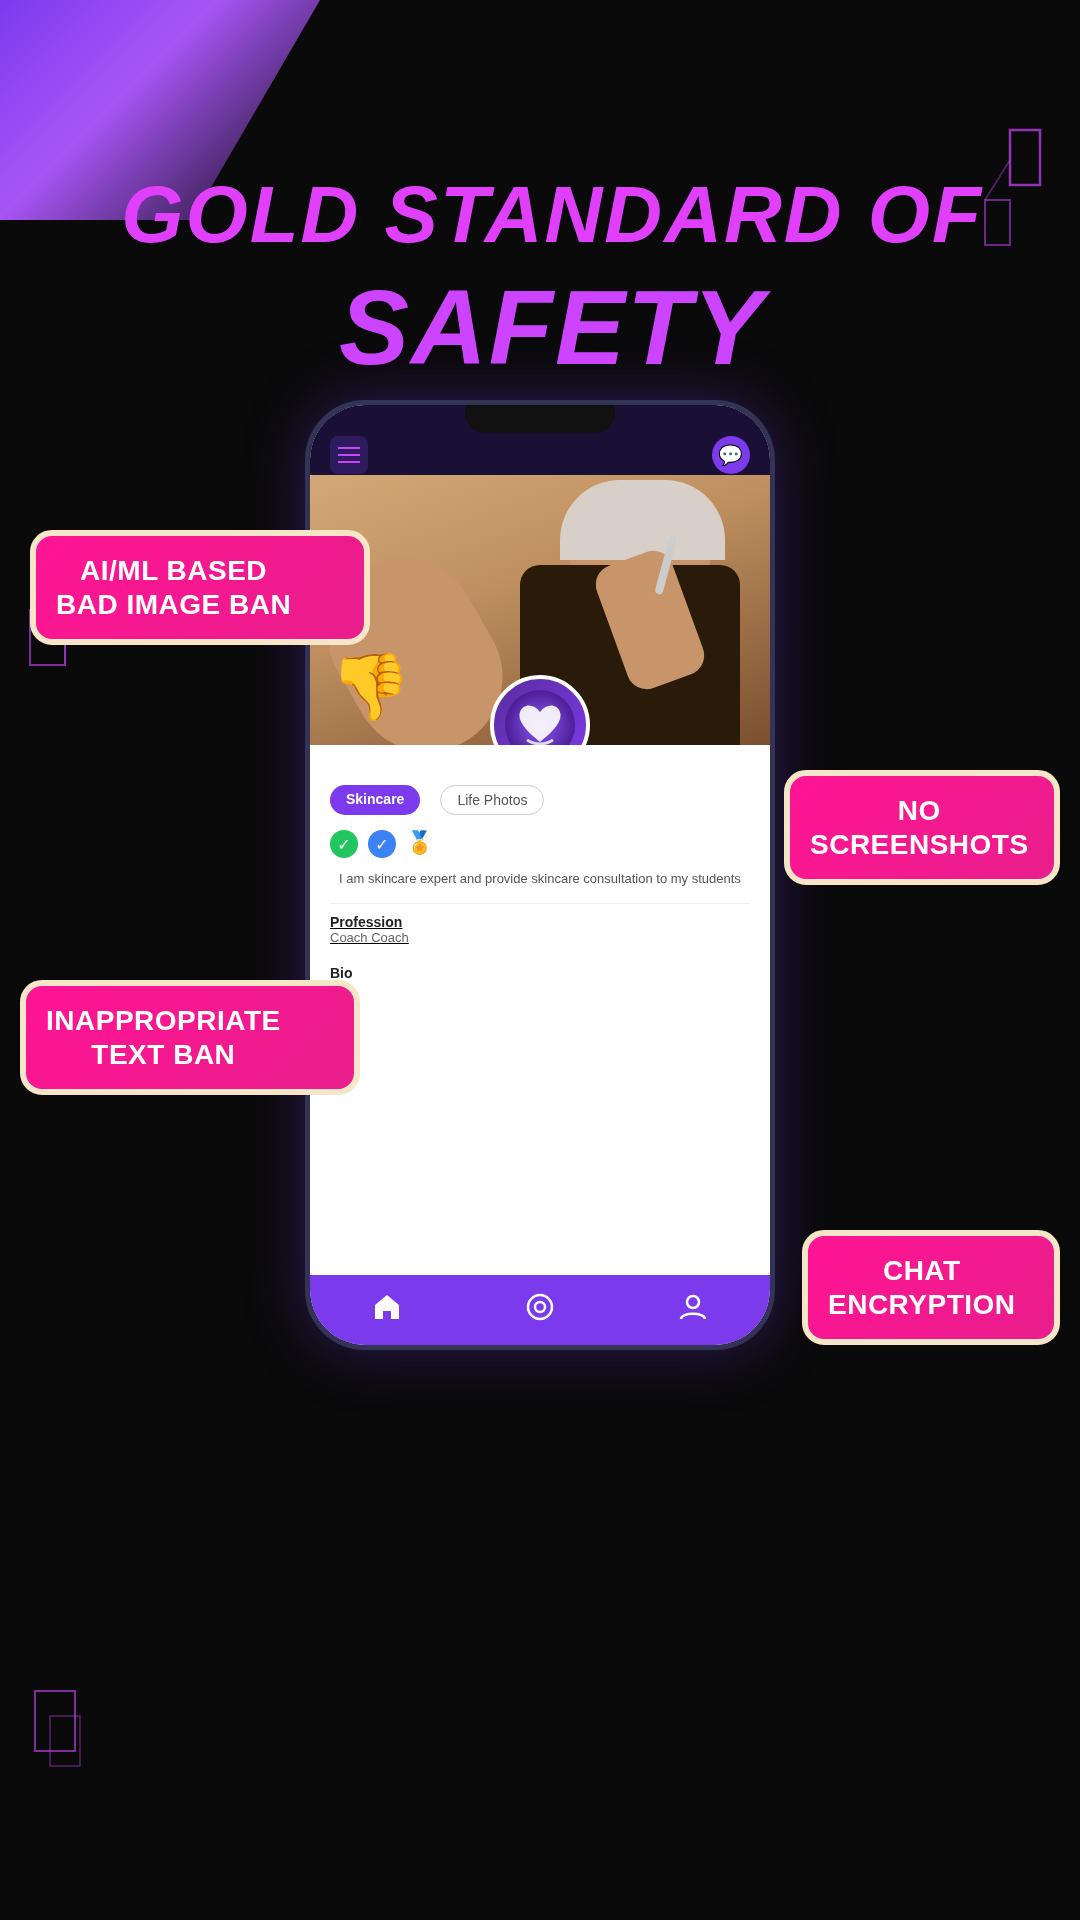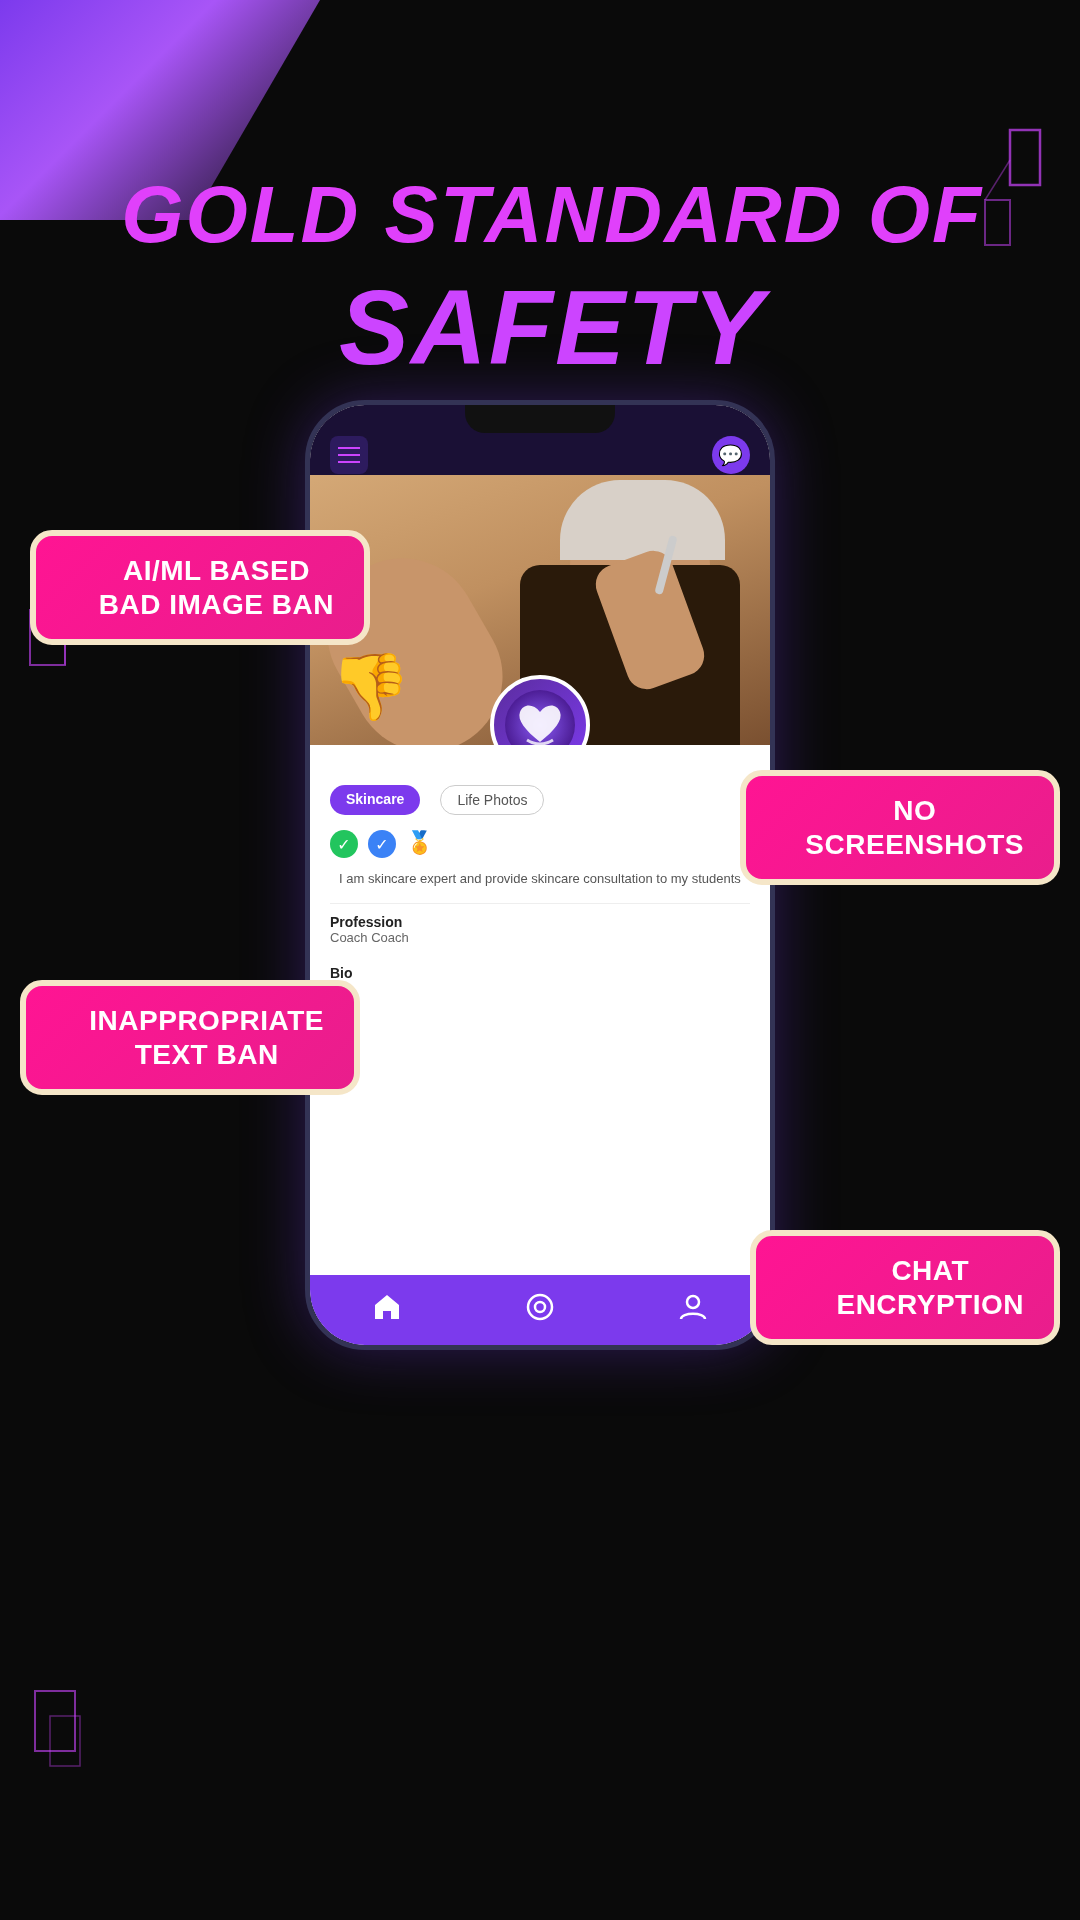--- a/index.html
+++ b/index.html
@@ -287,20 +287,21 @@
       line-height: 1.4;
     }
 
     .divider {
       height: 1px;
       background: #eee;
       margin: 10px 0;
     }
 
     .profile-field {
+      text-decoration: underline;
     }
 
     .field-label {
       font-size: 14px;
       font-weight: bold;
       color: #222;
     }
 
     .field-value {
       font-size: 13px;
@@ -330,24 +331,24 @@
     .nav-icon {
       color: white;
       font-size: 28px;
     }
 
     
     .feature-badge {
       position: absolute;
       z-index: 10;
       border-radius: 22px;
-      padding: 18px 30px;
-      display: flex;
-      align-items: center;
-      justify-content: flex-end;
+      padding: 18px 20px;
+      display: flex;
+      align-items: center;
+      justify-content: flex-start;
       text-align: center;
     }
 
     .badge-bg {
       background: linear-gradient(135deg, #ff1493, #e91e8c);
       border: 6px solid #f5e6c8;
     }
 
     .badge-text {
       color: white;
@@ -361,33 +362,33 @@
     
     .badge-ai-ml {
       top: 530px;
       left: 30px;
       width: 340px;
     }
 
     .badge-no-screenshots {
       top: 770px;
       right: 20px;
-      width: 320px;
+      width: 276px;
     }
 
     .badge-inappropriate {
       top: 980px;
       left: 20px;
       width: 340px;
     }
 
     .badge-chat-encryption {
       top: 1230px;
       right: 20px;
-      width: 310px;
+      width: 258px;
     }
 
     
     .phone-side-button {
       position: absolute;
       right: -8px;
       top: 180px;
       width: 8px;
       height: 60px;
       background: #2a2a4a;

